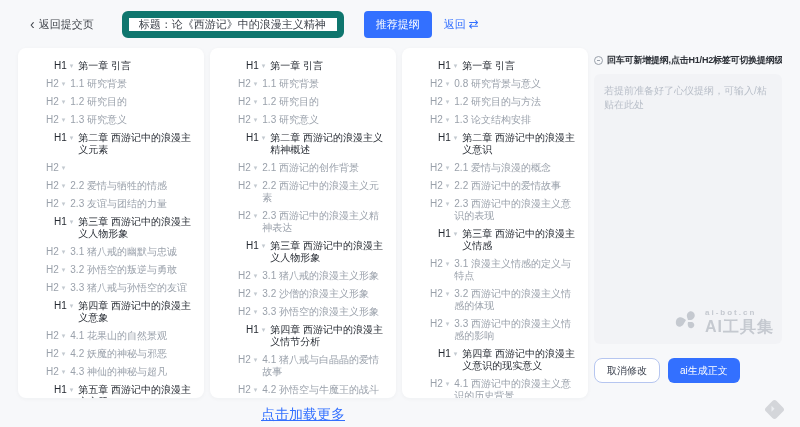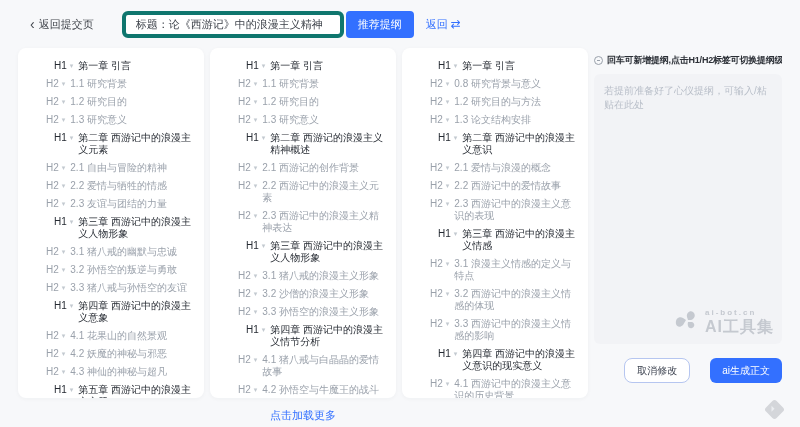--- a/index.html
+++ b/index.html
@@ -7,25 +7,25 @@
   body {
     font-family:"Liberation Sans","DejaVu Sans",sans-serif;
     background:#f7f8fa; color:#262b33; position:relative;
   }
   
   .topbar { height:48px; display:flex; align-items:center; padding:0 18px; }
   .back-link { display:flex; align-items:center; gap:4px; font-size:11px; color:#42464d; cursor:pointer; margin-left:12px; }
   .back-chevron { font-size:14px; line-height:1; color:#42464d; }
   .title-input {
     margin-left:28px; width:222px; height:27px; background:#fff;
-    border:4px solid #0f766e; border-radius:6px; font-size:11px; color:#3a3f47;
+    border:7px solid #0f766e; border-radius:6px; font-size:11px; color:#3a3f47;
     padding:0 10px; outline:none; font-family:inherit;
   }
   .btn-primary {
-    margin-left:2px; height:27px; padding:0 12px; background:#3370ff; color:#fff;
+    margin-left:20px; height:27px; padding:0 12px; background:#3370ff; color:#fff;
     border:none; border-radius:4px; font-size:11px; cursor:pointer; font-family:inherit;
   }
   .return-link { margin-left:12px; display:flex; align-items:center; gap:3px; color:#3370ff; font-size:11px; cursor:pointer; }
   .swap-icon { font-size:12px; }
   
   .main { display:flex; padding:0 18px; gap:6px; align-items:flex-start; }
   .cols { display:flex; gap:6px; }
   .card {
     width:186px; height:350px; background:#fff; border-radius:8px;
     padding:12px 12px 0 12px; overflow:hidden;
@@ -56,32 +56,32 @@
   }
   .panel textarea::placeholder { color:#b9bfc9; }
   .watermark {
     position:absolute; right:8px; bottom:10px; display:flex; gap:5px;
     pointer-events:none;
   }
   .watermark svg { width:26px; height:22px; fill:#c5c9d0; }
   .wm-text { text-align:left; color:#c5c9d0; }
   .wm-line1 { font-size:8px; font-weight:bold; letter-spacing:2px; }
   .wm-line2 { font-size:16px; font-weight:bold; letter-spacing:1px; }
-  .panel-actions { display:flex; justify-content:flex-end; gap:20px; margin-top:10px; }
+  .panel-actions { display:flex; gap:8px; margin-top:10px; }
   .btn-outline {
     height:25px; padding:0 12px; background:#fff; border:1px solid #b6c6f0;
     border-radius:8px; font-size:10px; color:#3d4350; cursor:pointer; font-family:inherit;
   }
   .btn-generate {
     height:25px; padding:0 12px; background:#3370ff; border:none;
     border-radius:6px; font-size:10px; color:#fff; cursor:pointer; font-family:inherit;
   }
   
   .load-more-wrap { width:570px; text-align:center; margin-top:7px; }
-  .load-more { font-size:11px; color:#3370ff; cursor:pointer; }
+  .load-more { font-size:14px; color:#3370ff; text-decoration:underline; cursor:pointer; }
   .fab {
     position:absolute; right:18px; bottom:10px; width:15px; height:15px;
     background:#d4d6da; border-radius:3px; transform:rotate(45deg); cursor:pointer;
   }
   .fab::after {
     content:""; position:absolute; left:4px; top:4px; border:3.5px solid transparent;
     border-left-color:#eceef1; transform:rotate(-45deg);
   }
 </style>
 </head>
@@ -125,21 +125,20 @@
             <span class="txt">1.3 研究意义</span>
           </div>
           <div class="row h1">
             <span class="tag">H1</span>
             <span class="arrow">▾</span>
             <span class="txt">第二章 西游记中的浪漫主义元素</span>
           </div>
           <div class="row h2">
             <span class="tag">H2</span>
             <span class="arrow">▾</span>
-            <span class="txt">2.1 自由与冒险的精神</span>
           </div>
           <div class="row h2">
             <span class="tag">H2</span>
             <span class="arrow">▾</span>
             <span class="txt">2.2 爱情与牺牲的情感</span>
           </div>
           <div class="row h2">
             <span class="tag">H2</span>
             <span class="arrow">▾</span>
             <span class="txt">2.3 友谊与团结的力量</span>

